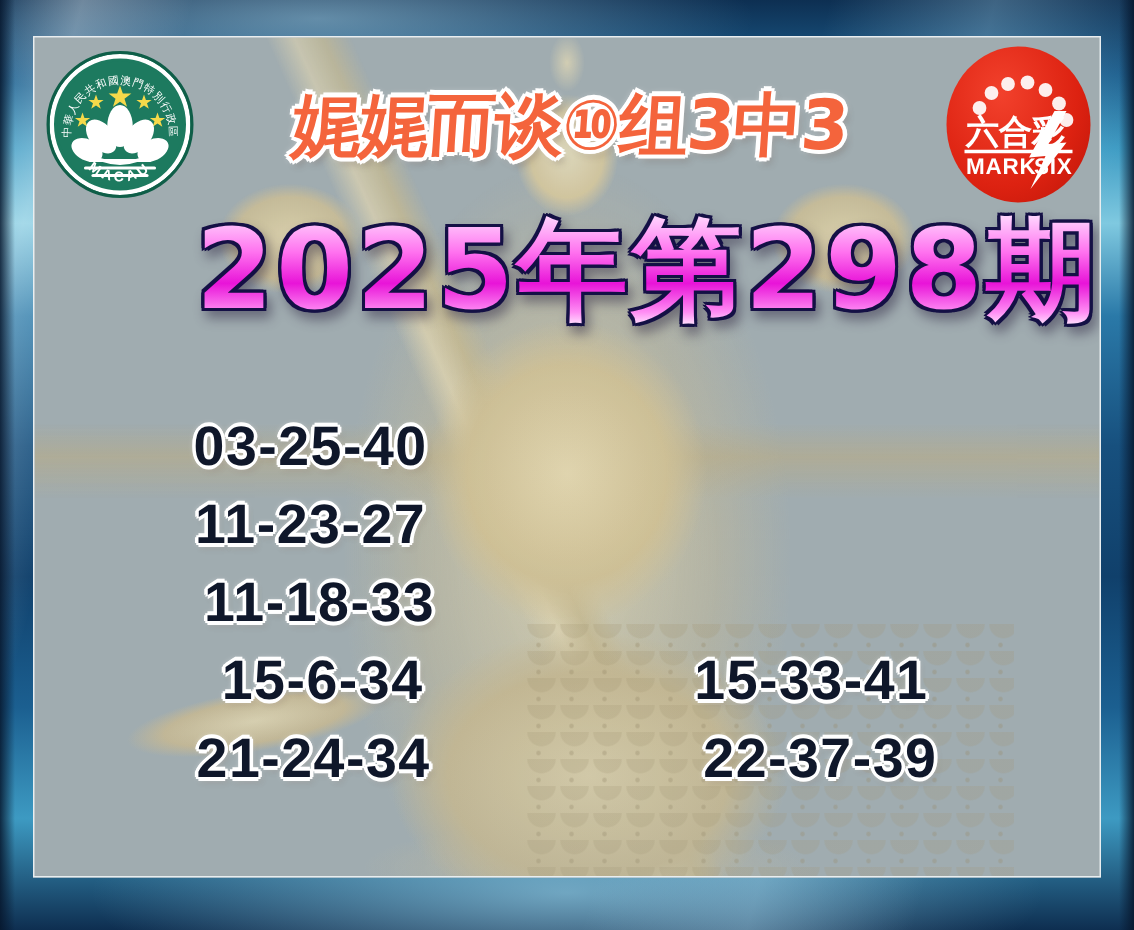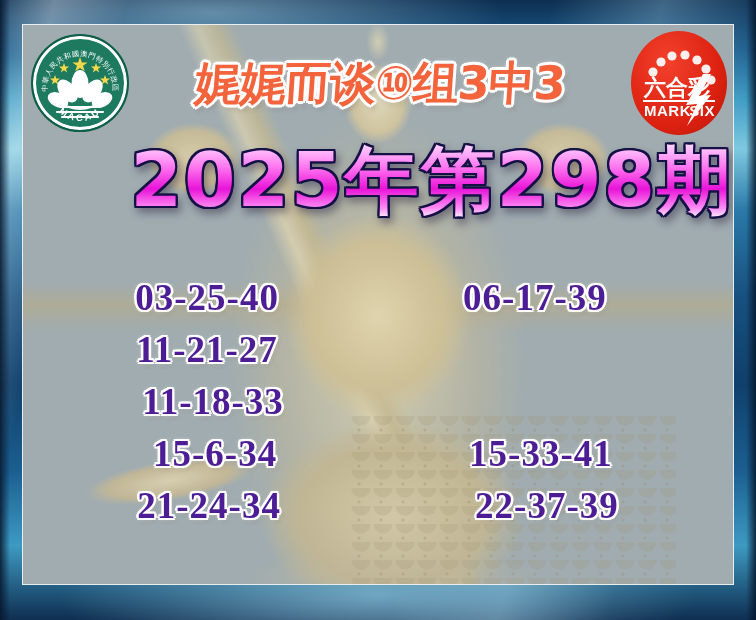--- a/index.html
+++ b/index.html
@@ -160,22 +160,22 @@
   
   #numbers {
     position:absolute; left:0; top:246px; width:100%;
     display:flex; flex-direction:column; gap:0px;
     padding:0 34px;
   }
   .num-row { display:flex; justify-content:space-between; height:52px; align-items:center; }
   .num-cell {
     flex:0 0 48%;
     font-size:37px; font-weight:bold; line-height:1;
-    color:#4c1d95; letter-spacing:1px;
-    font-family:Liberation Serif, serif;
+    color:#0f172a; letter-spacing:1px;
+    font-family:Liberation Sans, sans-serif;
     text-shadow:
       -1.6px -1.6px 0 #fff, 1.6px -1.6px 0 #fff, -1.6px 1.6px 0 #fff, 1.6px 1.6px 0 #fff,
       -2.4px 0 0 #fff, 2.4px 0 0 #fff, 0 -2.4px 0 #fff, 0 2.4px 0 #fff,
       0 0 5px rgba(255,255,255,0.85), 2px 3px 4px rgba(110,80,70,0.22);
   }
   .num-cell.left  { text-align:center; }
   .num-cell.right { text-align:center; }
   
   .num-row:nth-child(1) .left  { transform:translateX(-4px); }
   .num-row:nth-child(2) .left  { transform:translateX(-2px); }
@@ -273,24 +273,23 @@
         </svg>
       </div>
 
     </div>
 
     <div id="period">2025年第298期</div>
 
     <div id="numbers">
       <div class="num-row">
         <div class="num-cell left">03-25-40</div>
-        <div class="num-cell right">06-17-39</div>
-      </div>
-      <div class="num-row">
-        <div class="num-cell right">11-21-27</div>
+      </div>
+      <div class="num-row">
+        <div class="num-cell right">11-23-27</div>
       </div>
       <div class="num-row">
         <div class="num-cell left">11-18-33</div>
       </div>
       <div class="num-row">
         <div class="num-cell left">15-6-34</div>
         <div class="num-cell right">15-33-41</div>
       </div>
       <div class="num-row">
         <div class="num-cell left">21-24-34</div>

